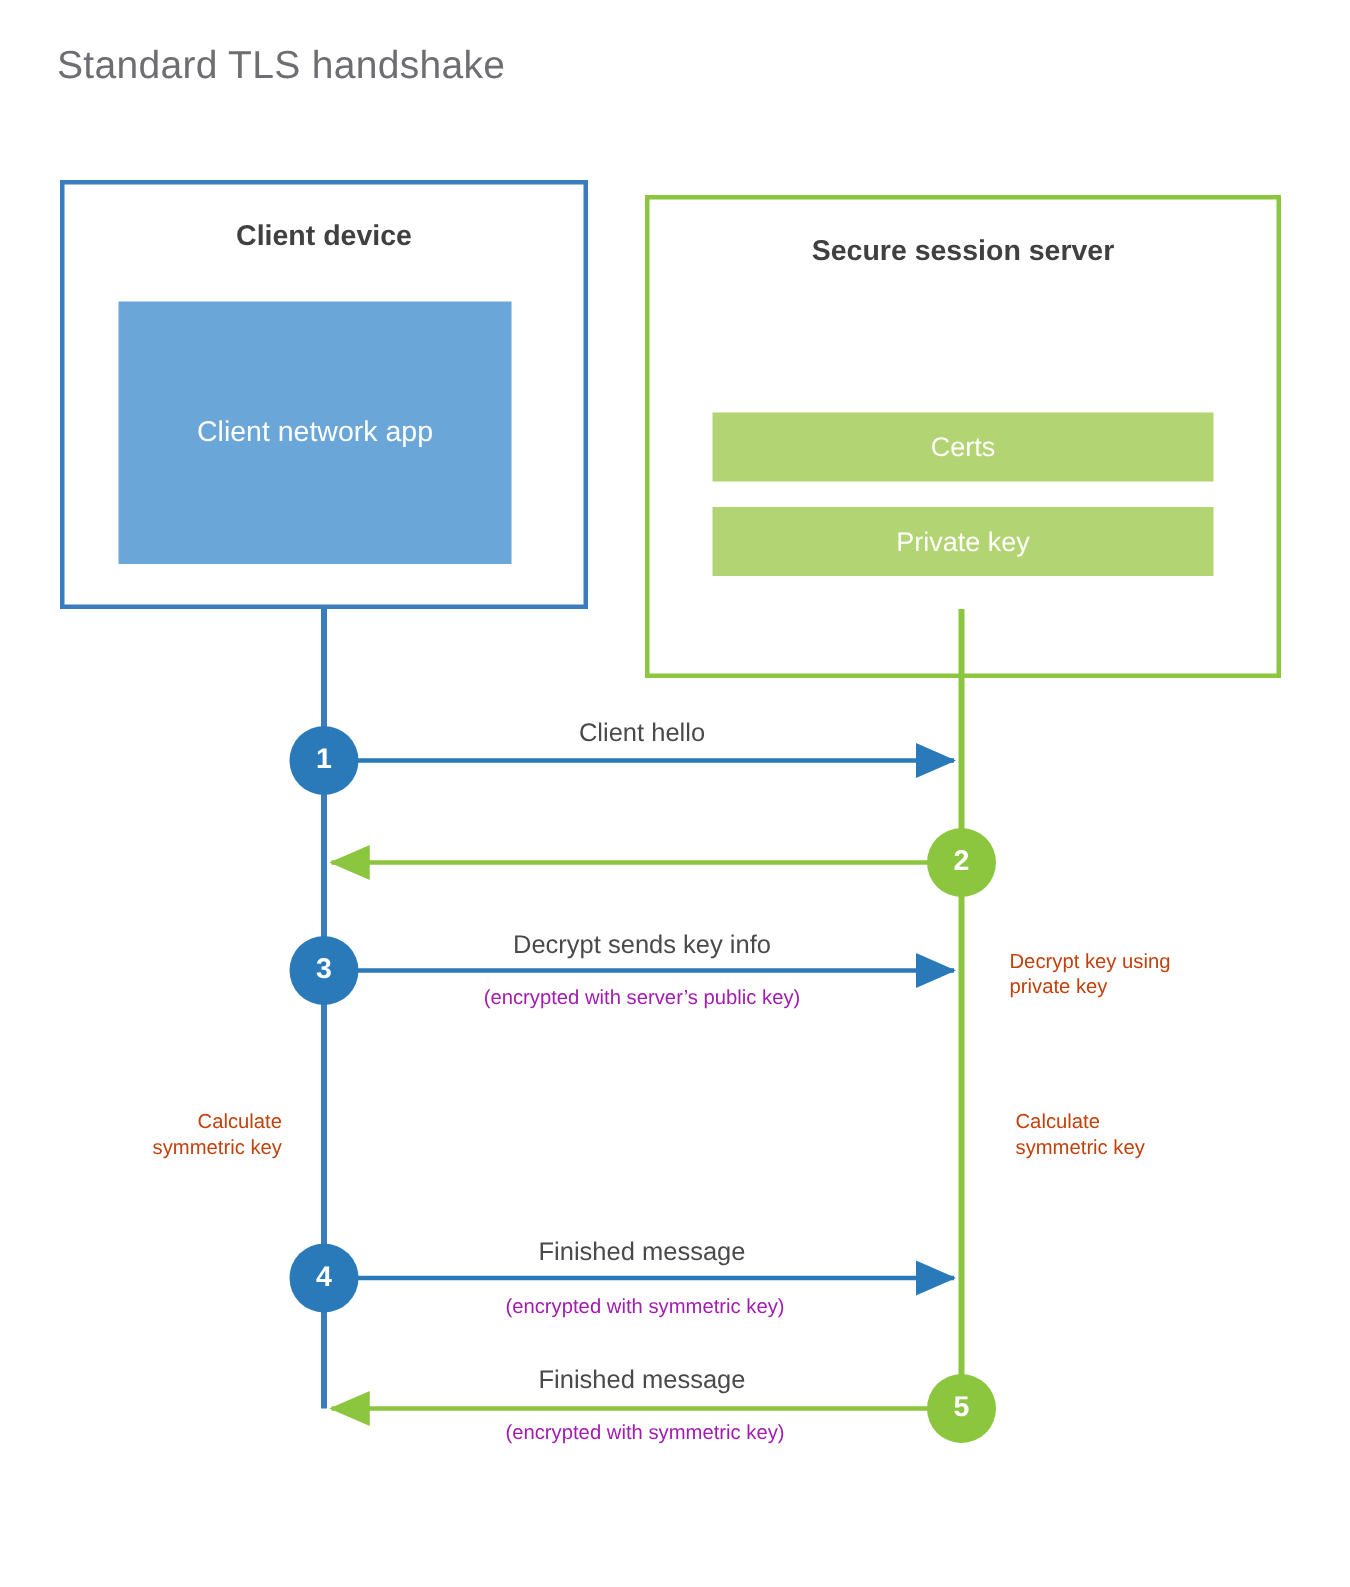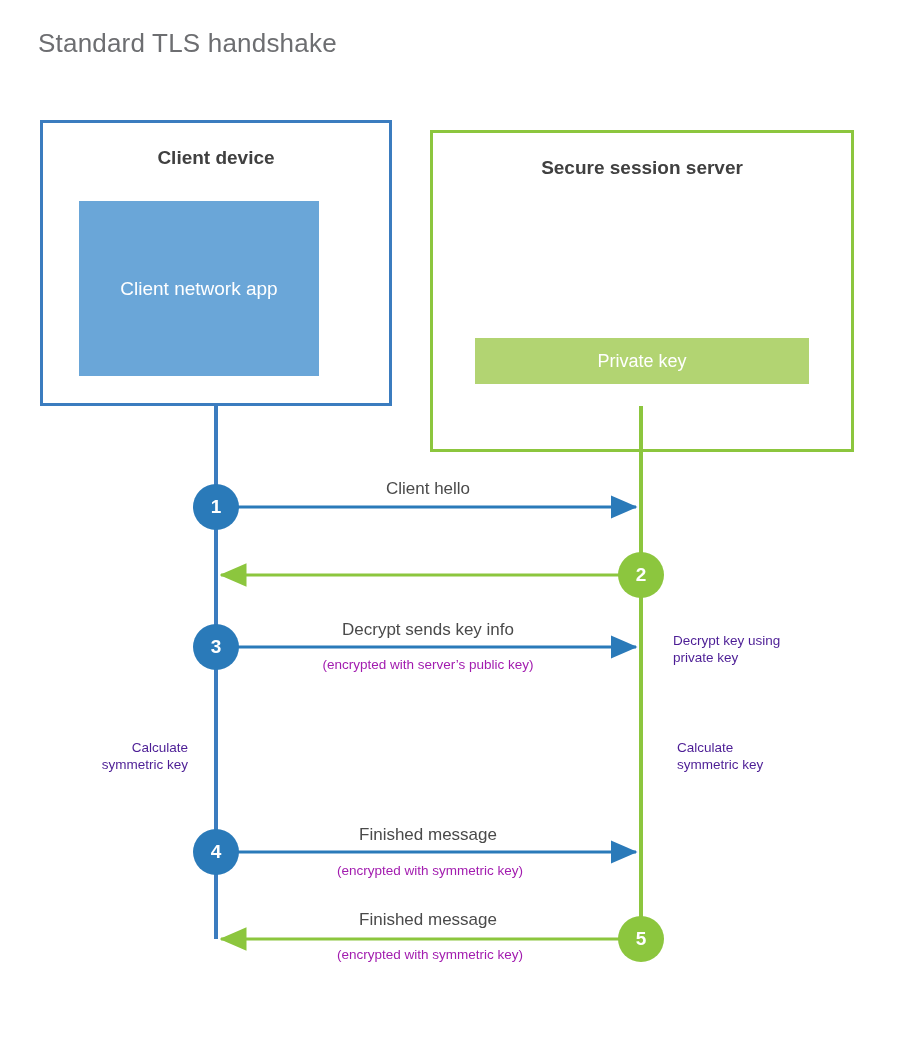--- a/index.html
+++ b/index.html
@@ -64,21 +64,21 @@
     font-size: 19px;
     font-weight: bold;
     color: #404040;
   }
 
   
   .client-app-block {
     position: absolute;
     left: 36px;
     top: 78px;
-    width: 240px;
+    width: 262px;
     height: 175px;
     background: #6aa6d8;
     color: #ffffff;
     font-size: 19px;
     line-height: 29px;
     display: flex;
     align-items: center;
     justify-content: center;
     text-align: center;
     padding: 16px 12px;
@@ -140,21 +140,21 @@
     text-align: right;
     color: #a21caf;
     font-size: 13.5px;
     white-space: nowrap;
     transform: translateX(-50%);
   }
 
   
   .side-note {
     position: absolute;
-    color: #4c1d95;
+    color: #c2410c;
     font-size: 13.5px;
     line-height: 17px;
     white-space: pre-line;
   }
   .side-note.left  { text-align: right; transform: translateX(-100%); }
   .side-note.right { text-align: left; }
 </style>
 </head>
 <body>
 
@@ -162,20 +162,21 @@
 
   <div class="page-title">Standard TLS handshake</div>
 
   <div class="party-box client">
     <div class="party-title">Client device</div>
     <div class="client-app-block">Client network app</div>
   </div>
 
   <div class="party-box server">
     <div class="party-title">Secure session server</div>
+    <div class="server-block b1">Certs</div>
     <div class="server-block b2">Private key</div>
   </div>
 
   <svg class="seq-layer" viewBox="0 0 900 1058">
     <defs>
       <marker id="arrow-blue" markerWidth="9" markerHeight="9" refX="8.5" refY="4.5" orient="auto" markerUnits="strokeWidth">
         <path d="M0,0.6 L9,4.5 L0,8.4 z" fill="#2a7ab9"></path>
       </marker>
       <marker id="arrow-green" markerWidth="9" markerHeight="9" refX="8.5" refY="4.5" orient="auto" markerUnits="strokeWidth">
         <path d="M0,0.6 L9,4.5 L0,8.4 z" fill="#8cc63e"></path>

